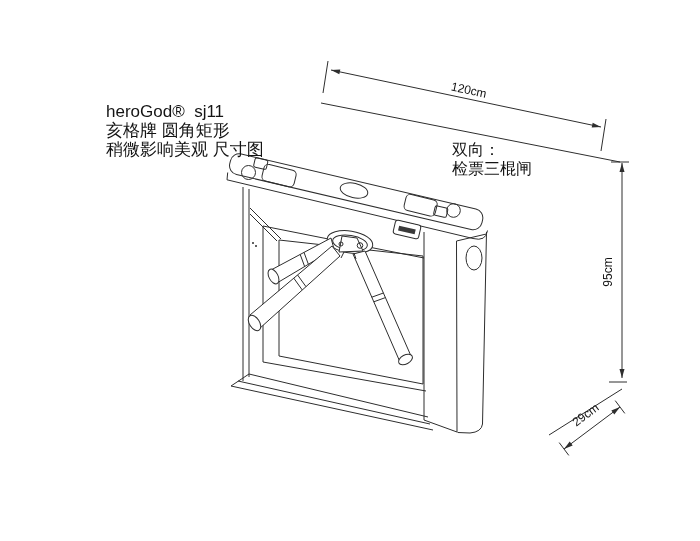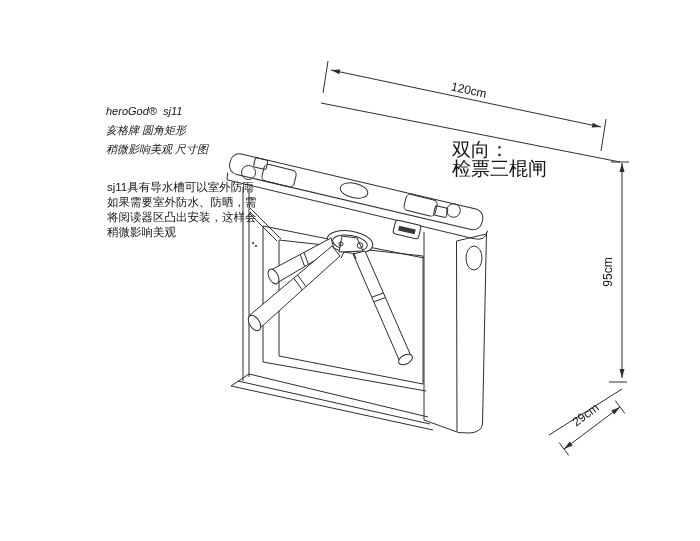--- a/index.html
+++ b/index.html
@@ -2,24 +2,24 @@
 <html><head>
 <meta charset="utf-8">
 <style>
   html,body{margin:0;padding:0;background:#888;}
   #canvas{
     position:relative;width:700px;height:541px;background:#ffffff;overflow:hidden;
     font-family:"Liberation Sans",sans-serif;color:#141414;
   }
   #drawing{position:absolute;left:0;top:0;}
   .txtblock{position:absolute;}
-  #title{left:106px;top:102px;font-size:11px;line-height:19px;font-style:italic;}
+  #title{left:106px;top:102px;font-size:17px;line-height:19px;}
   #title div{white-space:pre;}
   #note{left:107px;top:180px;font-size:11.5px;line-height:15px;}
-  #feature{left:452px;top:141px;font-size:19px;line-height:18.5px;}
+  #feature{left:452px;top:141px;font-size:16px;line-height:18.5px;}
   svg text{font-family:"Liberation Sans",sans-serif;font-size:12px;fill:#141414;}
   .ln{stroke:#2e2e2e;stroke-width:1;fill:none;}
   .lnf{stroke:#2e2e2e;stroke-width:1;fill:#ffffff;}
   .arrow{fill:#2e2e2e;stroke:none;}
 </style>
 </head>
 <body>
 
 <div id="canvas">
 
@@ -147,25 +147,19 @@
       </g>
     </g>
   </svg>
 
   <div id="title" class="txtblock">
     <div>heroGod®  sj11</div>
     <div>亥格牌 圆角矩形</div>
     <div>稍微影响美观 尺寸图</div>
   </div>
 
-  <div id="note" class="txtblock">
-    <div>sj11具有导水槽可以室外防雨</div>
-    <div>如果需要室外防水、防晒，需</div>
-    <div>将阅读器区凸出安装，这样会</div>
-    <div>稍微影响美观</div>
-  </div>
 
   <div id="feature" class="txtblock">
     <div>双向：</div>
     <div>检票三棍闸</div>
   </div>
 
 </div>
 
 </body></html>

